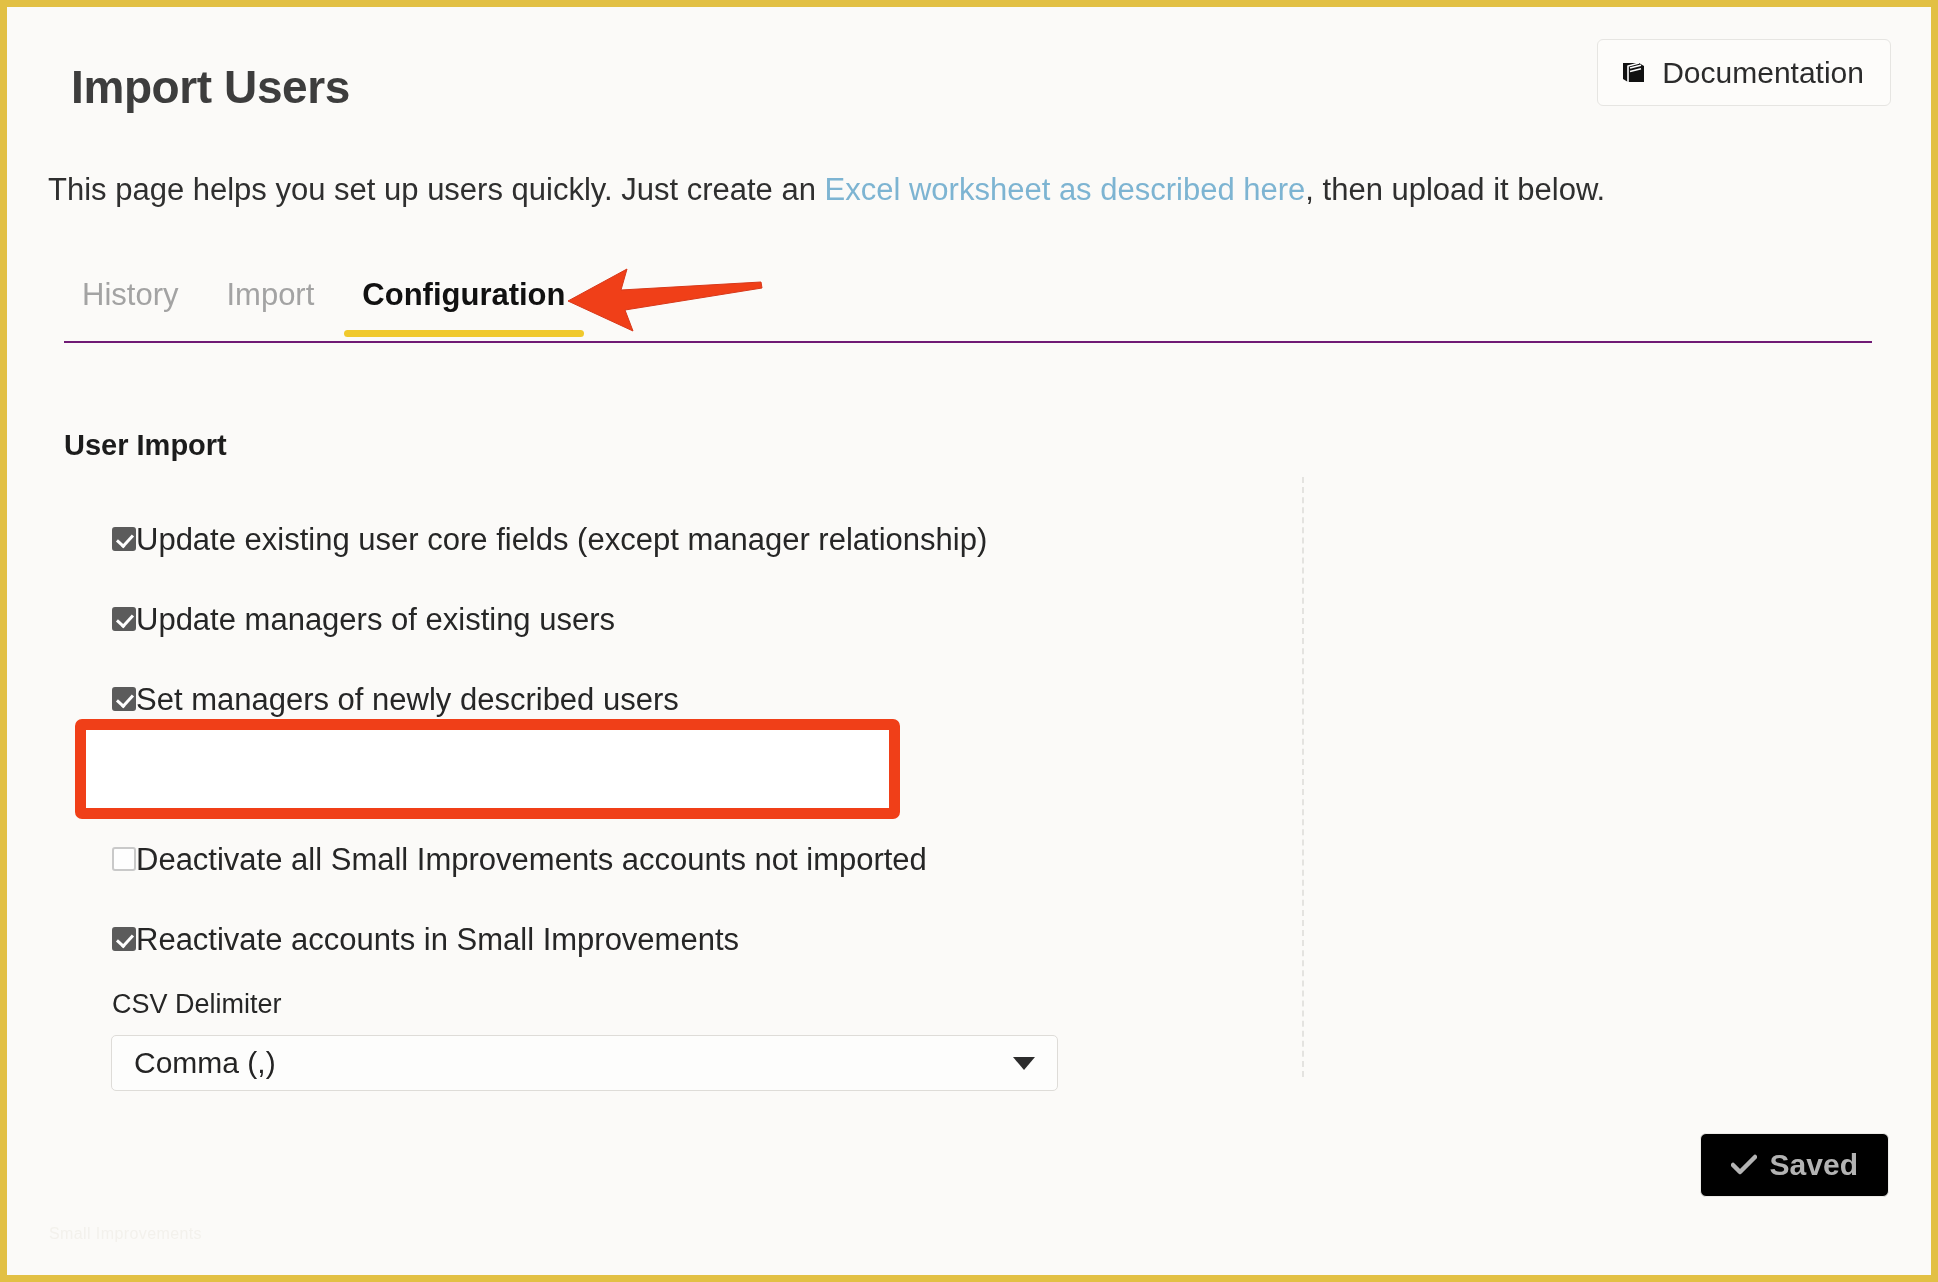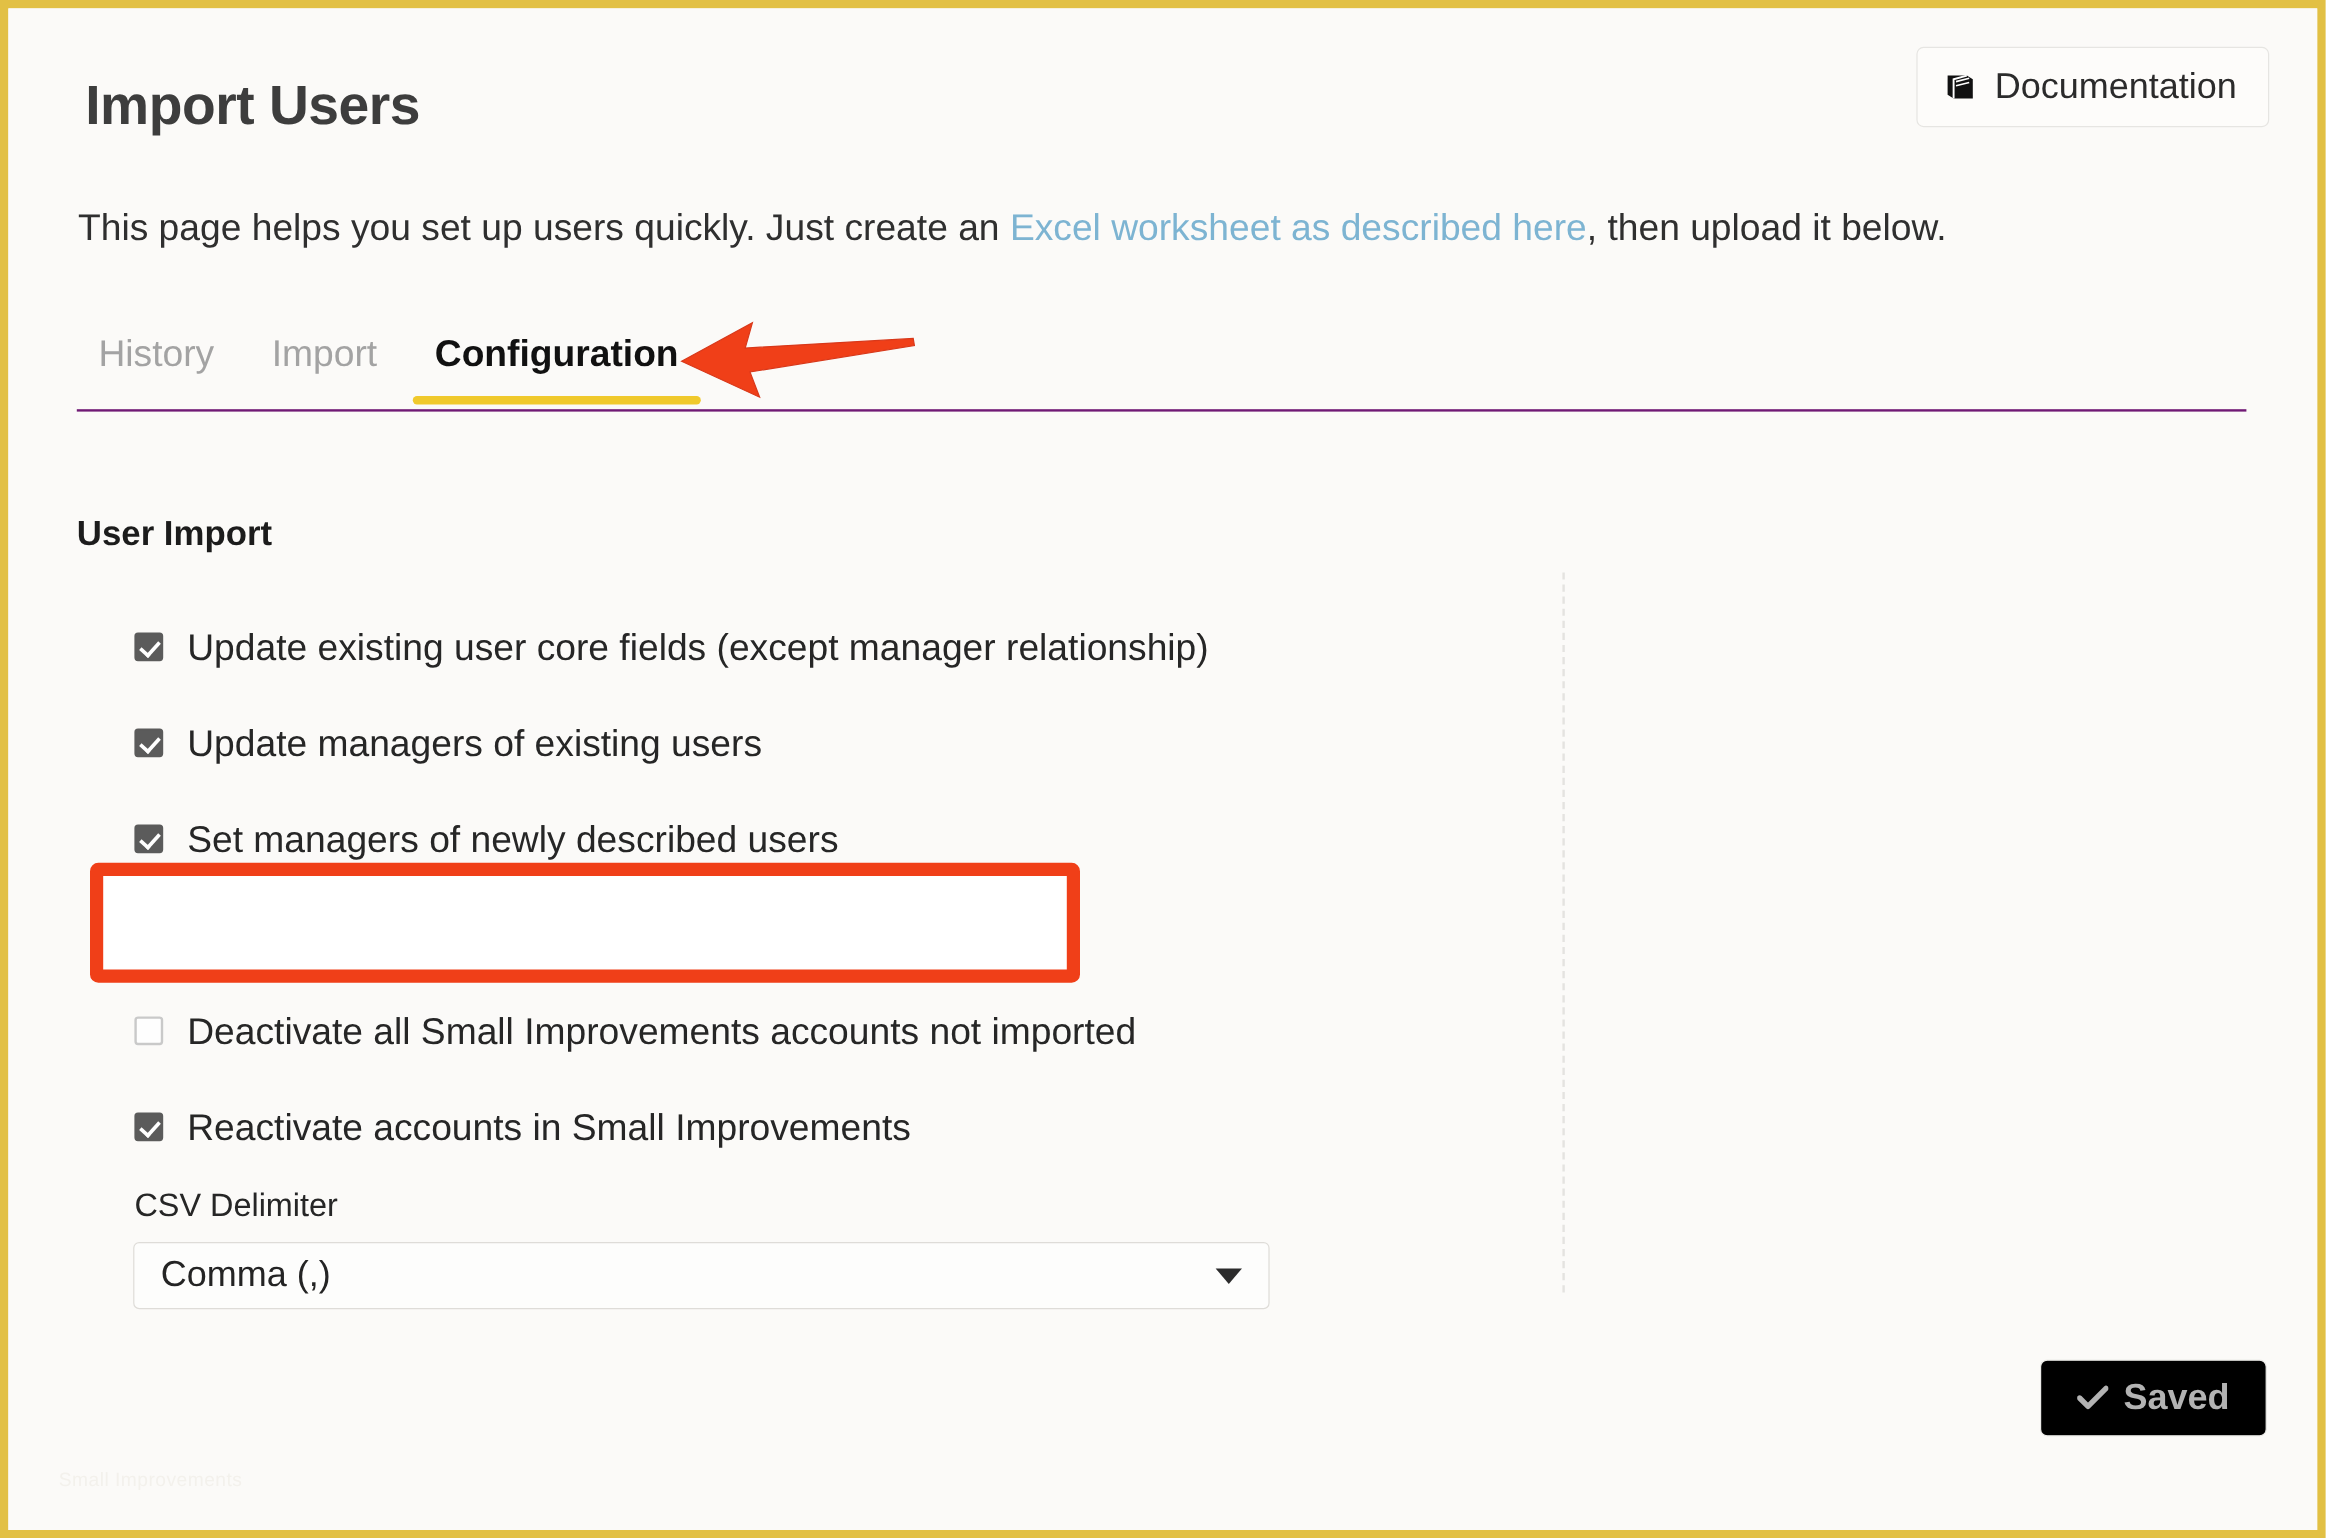--- a/index.html
+++ b/index.html
@@ -70,21 +70,21 @@
     color: #2b2b2b;
     line-height: 1;
     font-weight: 400;
   }
 
   .book-icon { width: 28px; height: 24px; display: block; }
 
   
   .intro {
     position: absolute;
-    left: 58px;
+    left: 41px;
     top: 163px;
     font-size: 31px;
     color: #2f2f2f;
     line-height: 1.3;
     white-space: nowrap;
   }
   .intro a {
     color: #7db4d2;
     text-decoration: none;
     cursor: pointer;
@@ -165,21 +165,20 @@
     position: absolute;
     left: 105px;
     top: 492px;
     width: 1150px;
   }
 
   .opt-row {
     display: flex;
     align-items: center;
     height: 80px;
-    gap: 20px;
     cursor: pointer;
     position: relative;
   }
 
   .cbox {
     width: 24px;
     height: 24px;
     border-radius: 3px;
     flex: 0 0 auto;
     position: relative;

